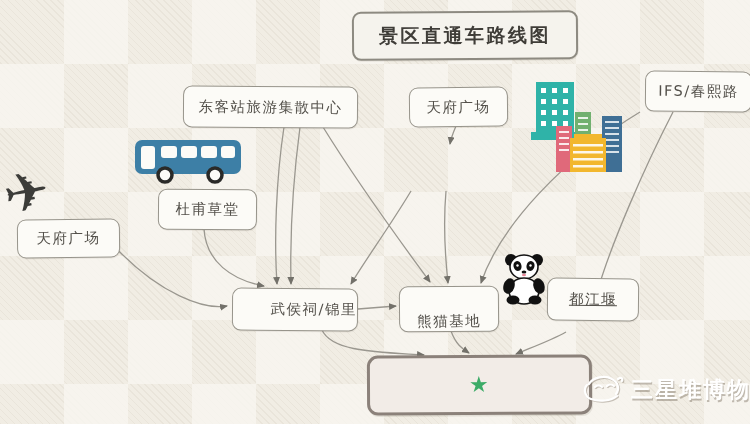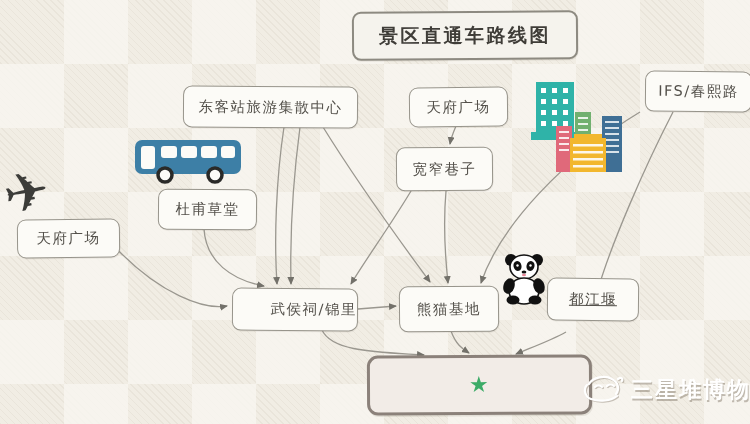--- a/index.html
+++ b/index.html
@@ -89,33 +89,30 @@
 
   <div class="node" style="left:183px;top:86px;width:173px;height:40px;transform:rotate(0.4deg);">
     <span>东客站旅游集散中心</span>
   </div>
   <div class="node" style="left:409px;top:87px;width:97px;height:38px;transform:rotate(-0.6deg);">
     <span>天府广场</span>
   </div>
   <div class="node" style="left:629px;top:71px;width:105px;height:39px;transform:rotate(0.5deg);margin-left:16px;">
     <span>IFS/春熙路</span>
   </div>
-  <div class="node" style="left:396px;top:147px;width:95px;height:42px;transform:rotate(-0.5deg);">
-    <span>宽窄巷子</span>
-  </div>
   <div class="node" style="left:158px;top:189px;width:97px;height:39px;transform:rotate(0.5deg);">
     <span>杜甫草堂</span>
   </div>
   <div class="node" style="left:17px;top:219px;width:101px;height:37px;transform:rotate(-0.6deg);">
     <span>天府广场</span>
   </div>
   <div class="node" style="left:232px;top:288px;width:124px;height:41px;transform:rotate(0.4deg);justify-content:flex-end;">
     <span>武侯祠/锦里</span>
   </div>
-  <div class="node" style="left:399px;top:286px;width:98px;height:44px;transform:rotate(-0.5deg);">
+  <div class="node" style="left:399px;top:286px;width:98px;height:44px;transform:rotate(-0.5deg);align-items:flex-end;">
     <span>熊猫基地</span>
   </div>
   <div class="node" style="left:547px;top:278px;width:90px;height:41px;transform:rotate(0.6deg);text-decoration:underline;">
     <span>都江堰</span>
   </div>
 
   <div class="museum-node" style="left:367px;top:355px;width:219px;height:54px;transform:rotate(-0.3deg);">
     <span class="star">★</span>
   </div>
 

